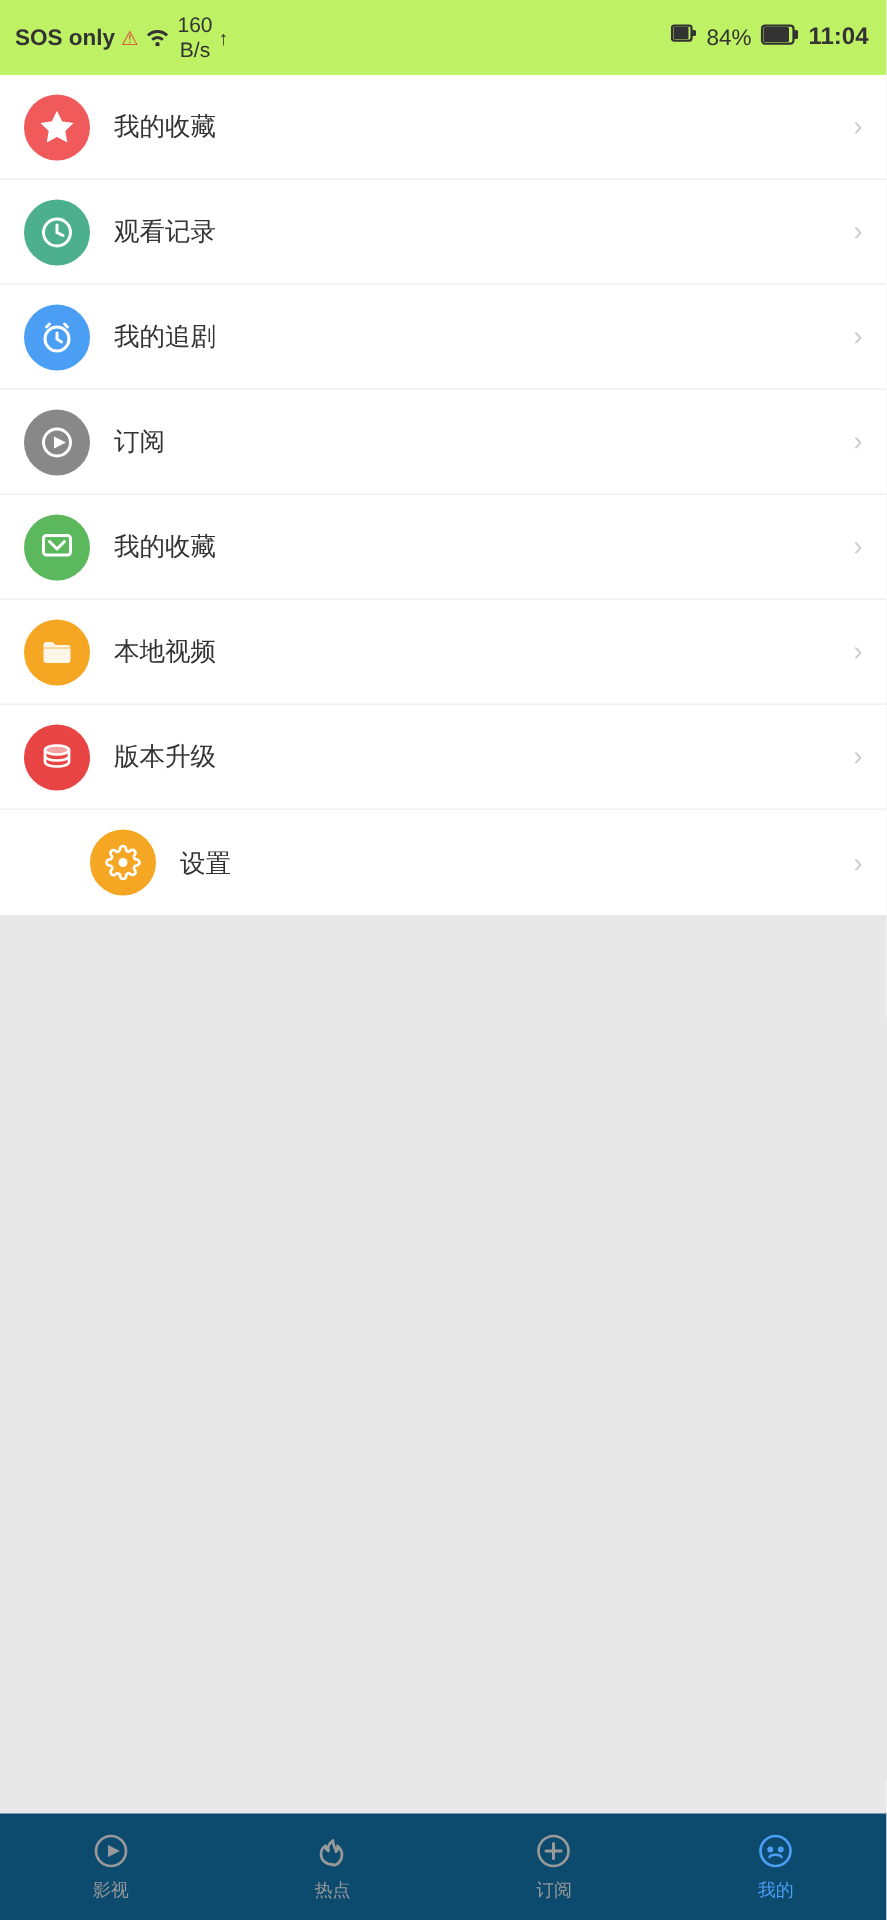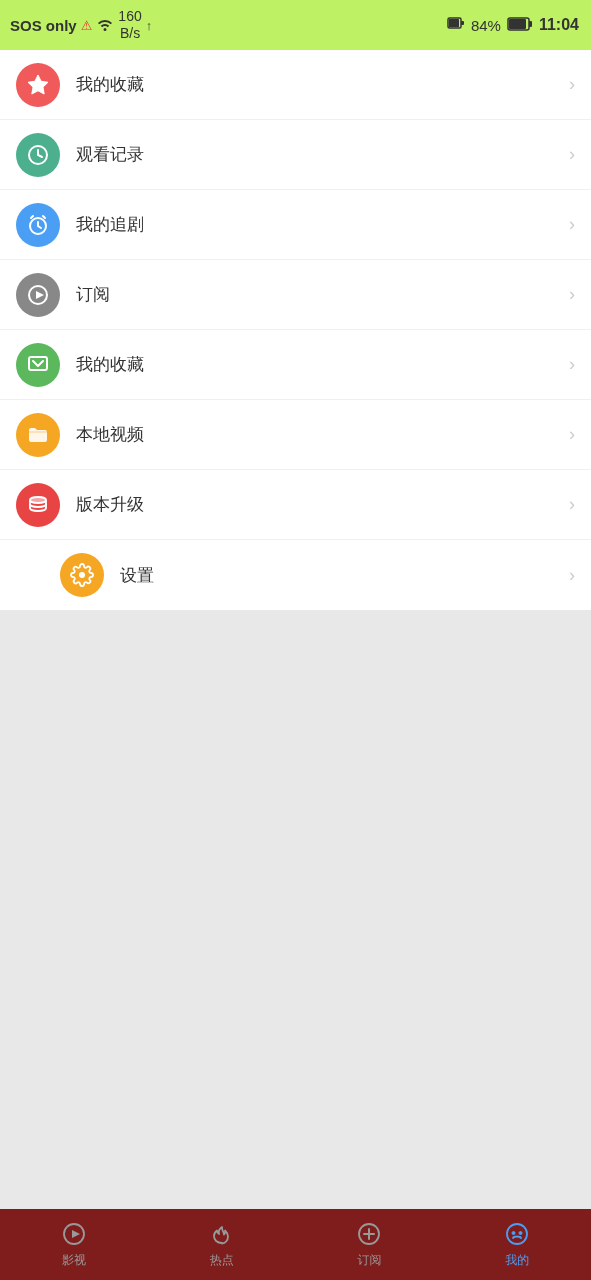--- a/index.html
+++ b/index.html
@@ -103,21 +103,21 @@
     .gray-area {
       flex: 1;
       background: #e8e8e8;
       min-height: 380px;
     }
 
     
     .bottom-nav {
       width: 100%;
       height: 72px;
-      background: #7f1d1d;
+      background: #0c4a6e;
       border-top: 1px solid #e8e8e8;
       display: flex;
       align-items: center;
       justify-content: space-around;
       flex-shrink: 0;
     }
 
     .nav-item {
       display: flex;
       flex-direction: column;

